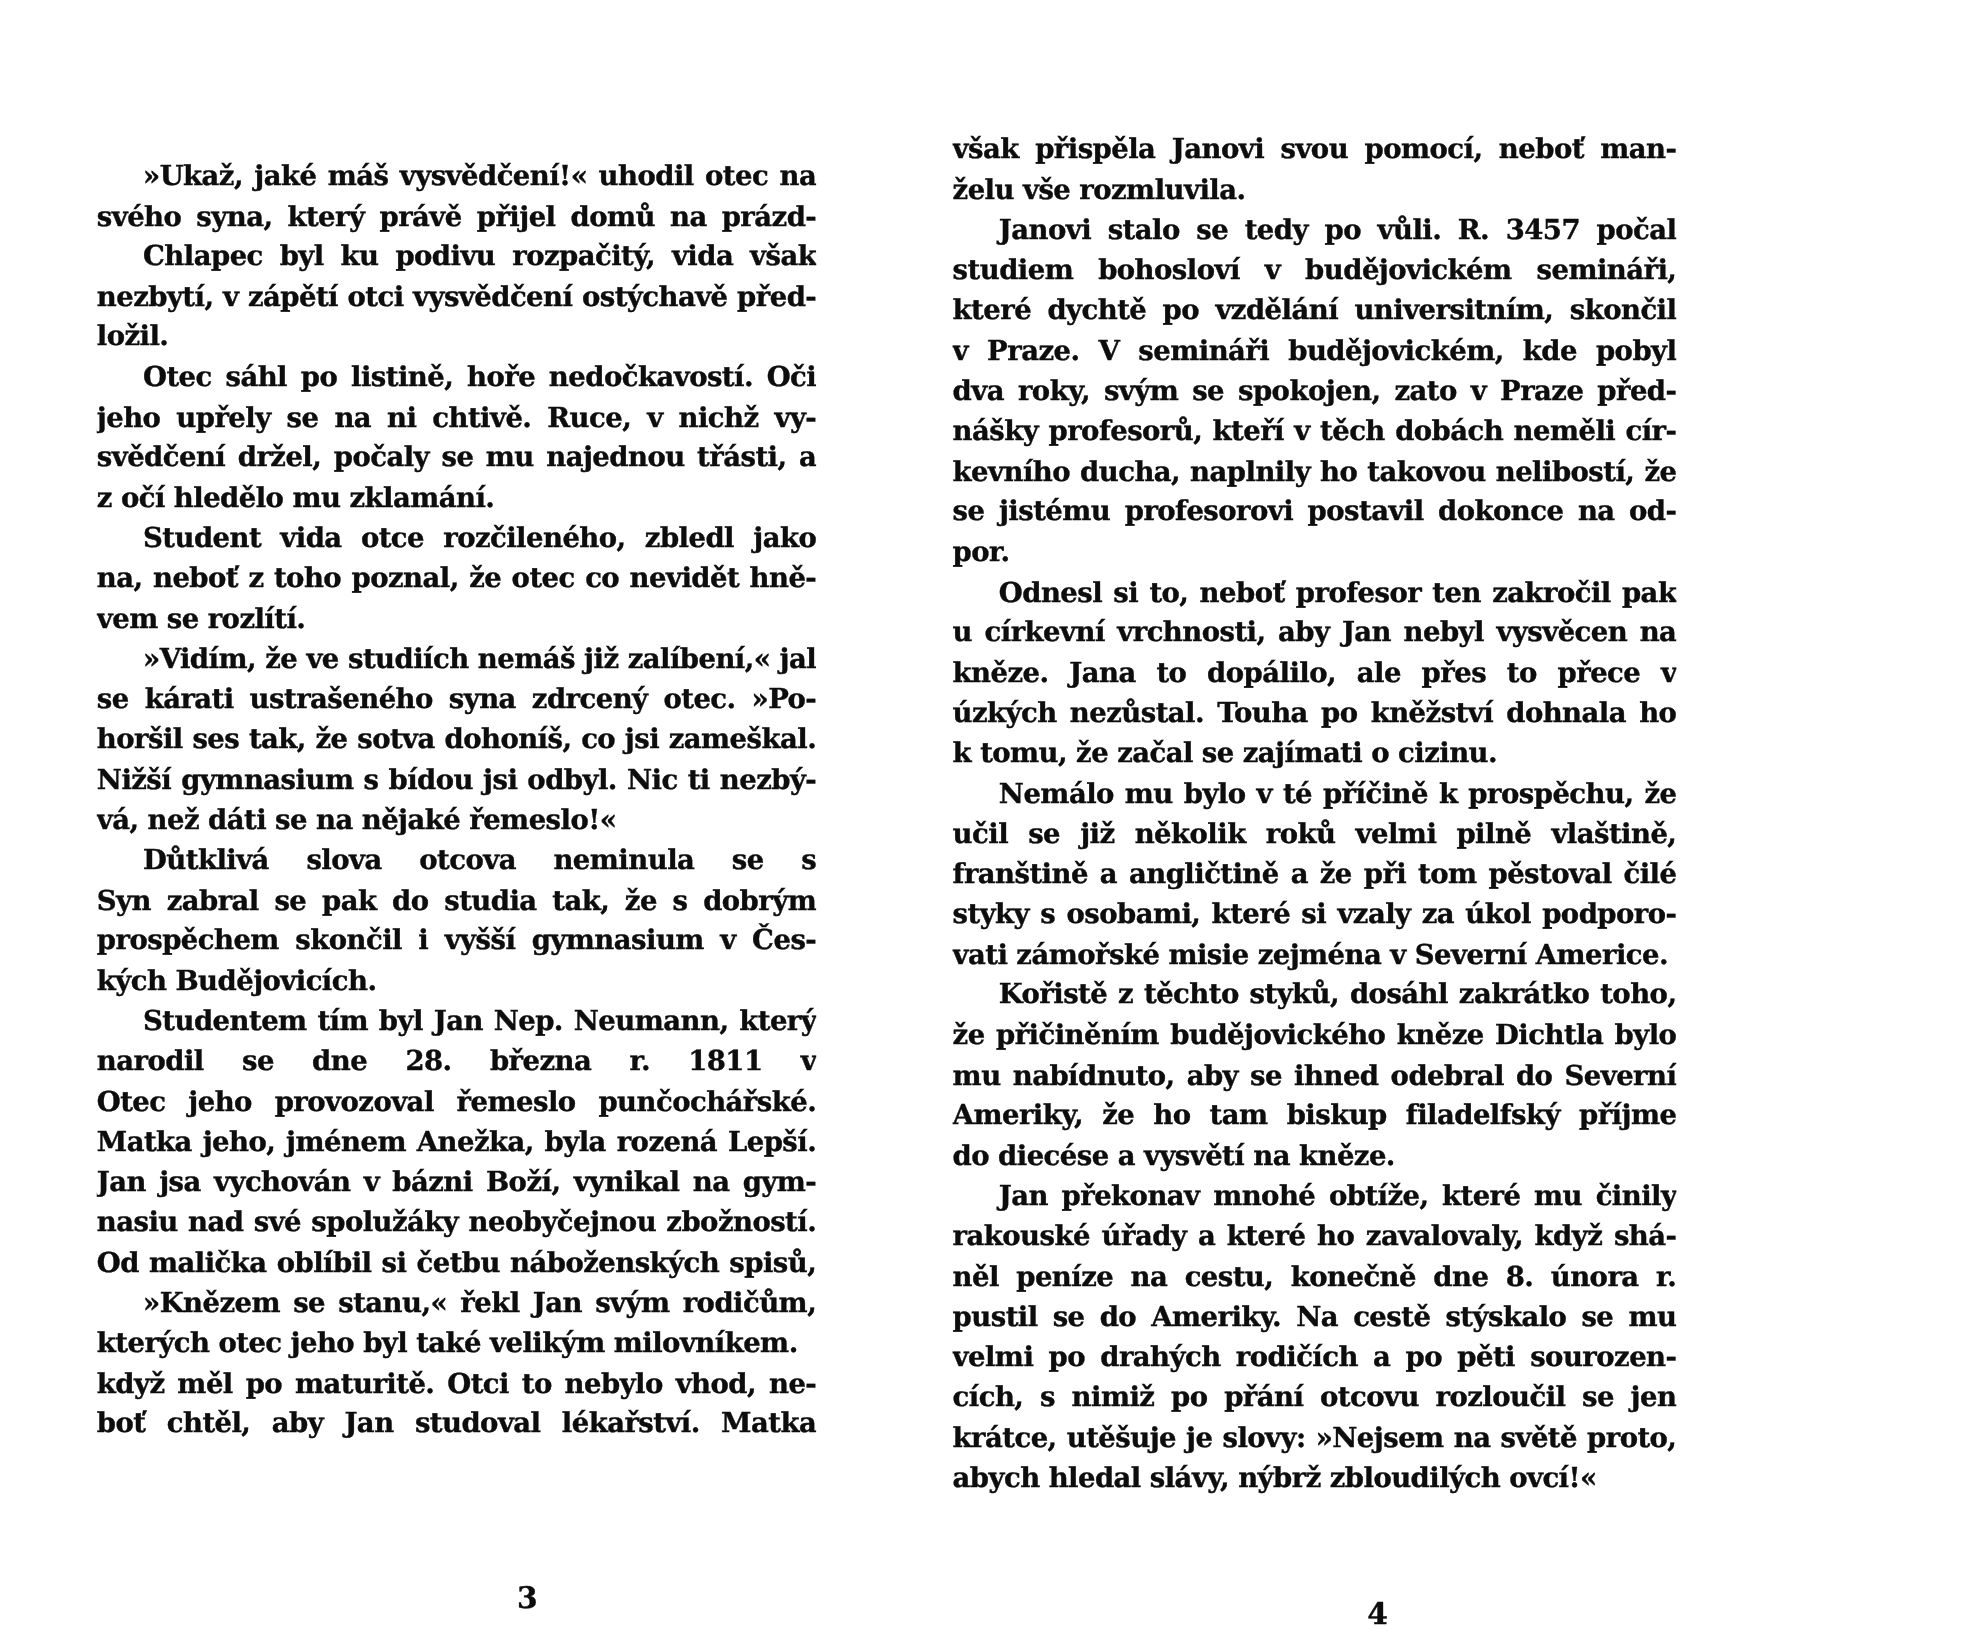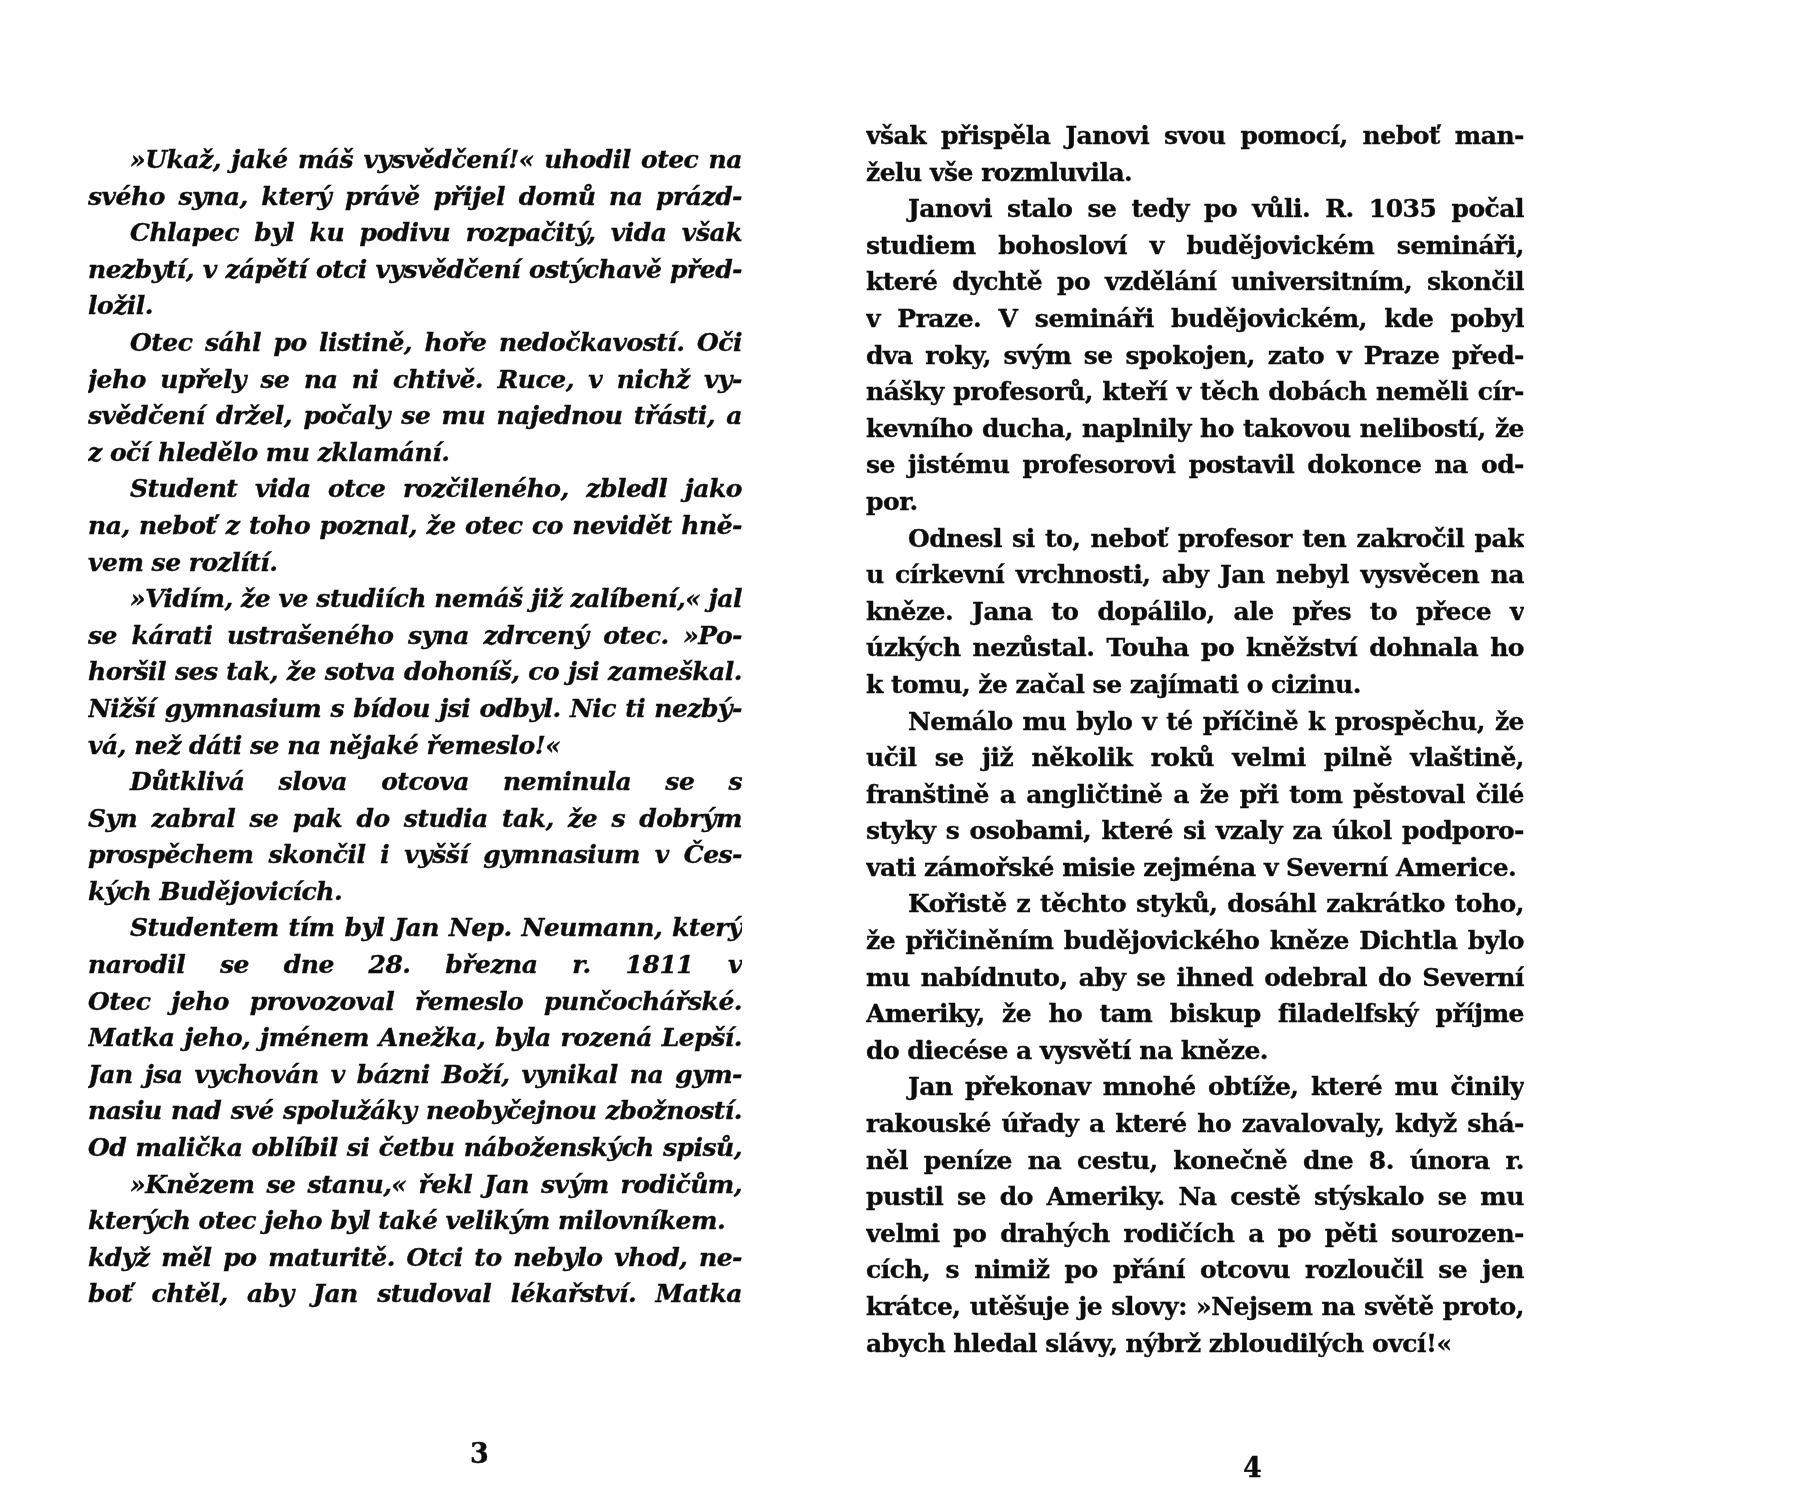--- a/index.html
+++ b/index.html
@@ -21,21 +21,20 @@
     top: 0;
     height: 100%;
   }
   .text-block {
     position: absolute;
   }
   .text-block.left-block {
     left: 88px;
     top: 142px;
     width: 654px;
-    font-style: italic;
   }
   .text-block.right-block {
     left: 866px;
     top: 118px;
     width: 658px;
   }
   .line {
     font-size: 25px;
     line-height: 36.6px;
     height: 36.6px;
@@ -105,21 +104,21 @@
         <div class="line">když měl po maturitě. Otci to nebylo vhod, ne-</div>
         <div class="line">boť chtěl, aby Jan studoval lékařství. Matka</div>
       </div>
     <div class="page-number pn-left">3</div>
   </section>
 
   <section>
     <div class="text-block right-block">
         <div class="line">však přispěla Janovi svou pomocí, neboť man-</div>
         <div class="line last">želu vše rozmluvila.</div>
-        <div class="line indent">Janovi stalo se tedy po vůli. R. 1035 počal</div>
+        <div class="line indent">Janovi stalo se tedy po vůli. R. 3457 počal</div>
         <div class="line">studiem bohosloví v budějovickém semináři,</div>
         <div class="line">které dychtě po vzdělání universitním, skončil</div>
         <div class="line">v Praze. V semináři budějovickém, kde pobyl</div>
         <div class="line">dva roky, svým se spokojen, zato v Praze před-</div>
         <div class="line">nášky profesorů, kteří v těch dobách neměli cír-</div>
         <div class="line">kevního ducha, naplnily ho takovou nelibostí, že</div>
         <div class="line">se jistému profesorovi postavil dokonce na od-</div>
         <div class="line last">por.</div>
         <div class="line indent">Odnesl si to, neboť profesor ten zakročil pak</div>
         <div class="line">u církevní vrchnosti, aby Jan nebyl vysvěcen na</div>

